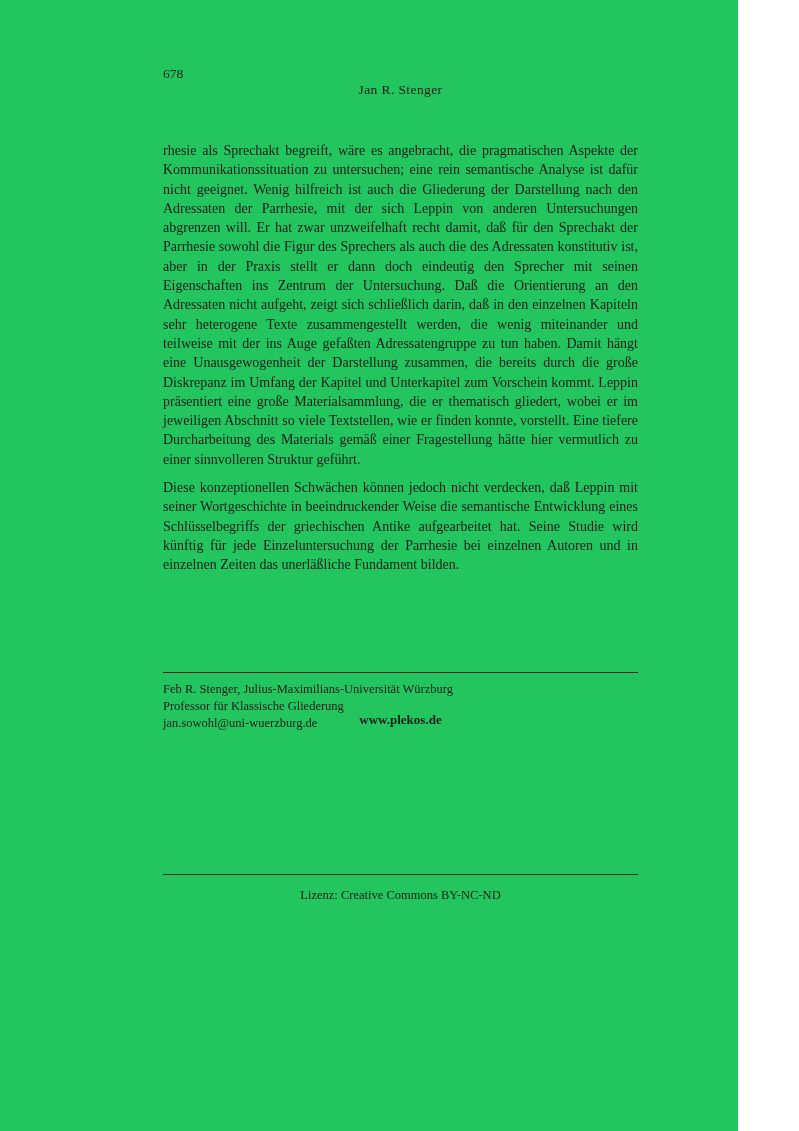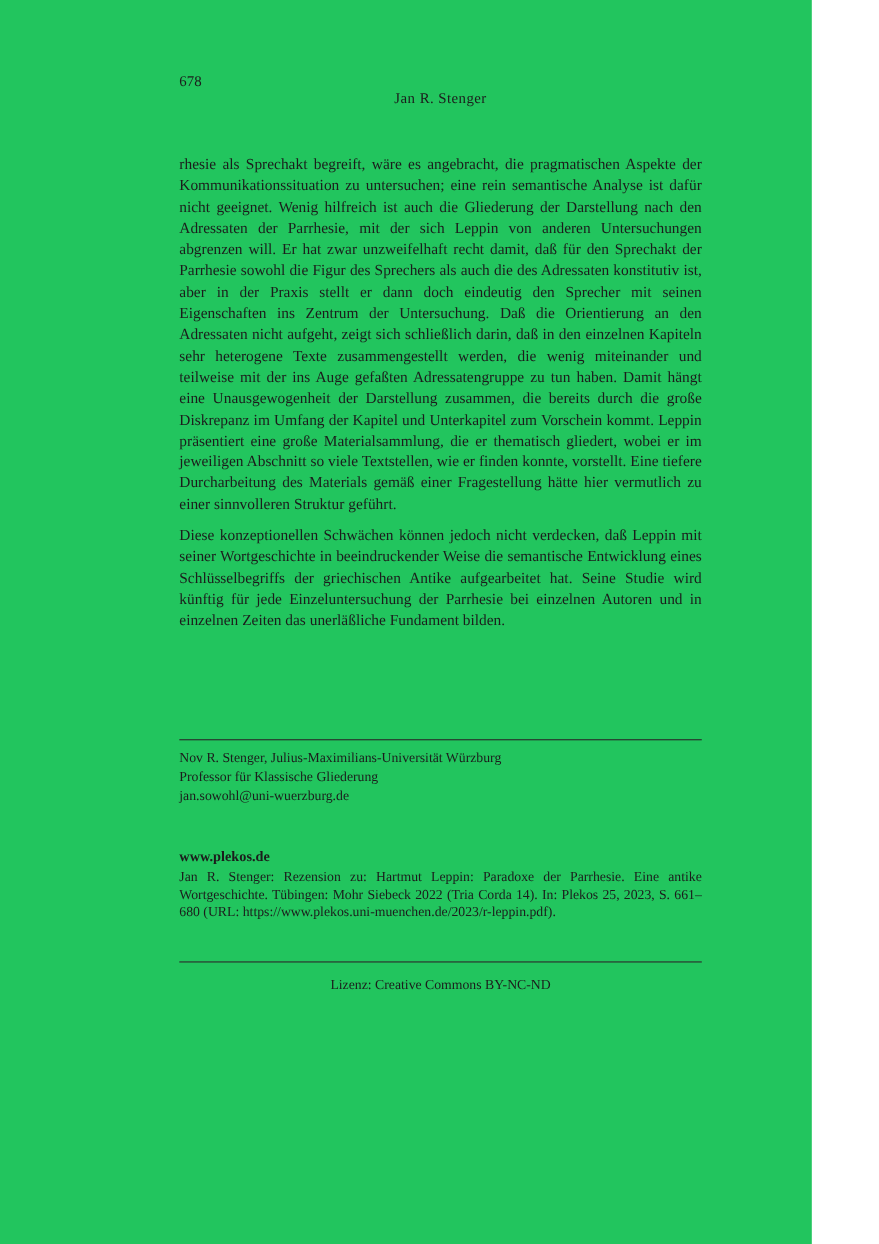--- a/index.html
+++ b/index.html
@@ -64,24 +64,24 @@
   .rule-top { top: 672px; }
   .rule-bottom { top: 874px; }
   
   .affiliation {
     top: 681px;
     font-size: 12.5px;
     line-height: 17px;
     text-align: left;
   }
   .site-title {
-    top: 771px;
+    top: 712px;
     font-size: 13px;
     font-weight: bold;
-    text-align: left;
+    text-align: center;
   }
   .citation-heading {
     top: 771px;
     font-size: 12.5px;
     text-align: center;
   }
   .citation-text {
     top: 789px;
     font-size: 12.5px;
     line-height: 16.2px;
@@ -105,27 +105,26 @@
   </header>
 
   <main class="col body-text">
     <p>rhesie als Sprechakt begreift, wäre es angebracht, die pragmatischen Aspekte der Kommunikationssituation zu untersuchen; eine rein semantische Analyse ist dafür nicht geeignet. Wenig hilfreich ist auch die Gliederung der Darstellung nach den Adressaten der Parrhesie, mit der sich Leppin von anderen Untersuchungen abgrenzen will. Er hat zwar unzweifelhaft recht damit, daß für den Sprechakt der Parrhesie sowohl die Figur des Sprechers als auch die des Adressaten konstitutiv ist, aber in der Praxis stellt er dann doch eindeutig den Sprecher mit seinen Eigenschaften ins Zentrum der Untersuchung. Daß die Orientierung an den Adressaten nicht aufgeht, zeigt sich schließlich darin, daß in den einzelnen Kapiteln sehr heterogene Texte zusammengestellt werden, die wenig miteinander und teilweise mit der ins Auge gefaßten Adressatengruppe zu tun haben. Damit hängt eine Unausgewogenheit der Darstellung zusammen, die bereits durch die große Diskrepanz im Umfang der Kapitel und Unterkapitel zum Vorschein kommt. Leppin präsentiert eine große Materialsammlung, die er thematisch gliedert, wobei er im jeweiligen Abschnitt so viele Textstellen, wie er finden konnte, vorstellt. Eine tiefere Durcharbeitung des Materials gemäß einer Fragestellung hätte hier vermutlich zu einer sinnvolleren Struktur geführt.</p>
     <p>Diese konzeptionellen Schwächen können jedoch nicht verdecken, daß Leppin mit seiner Wortgeschichte in beeindruckender Weise die semantische Entwicklung eines Schlüsselbegriffs der griechischen Antike aufgearbeitet hat. Seine Studie wird künftig für jede Einzeluntersuchung der Parrhesie bei einzelnen Autoren und in einzelnen Zeiten das unerläßliche Fundament bilden.</p>
   </main>
 
   <div class="rule rule-top"></div>
 
   <section class="col affiliation">
-    <div>Nov R. Stenger, Julius-Maximilians-Universität Würzburg</div>
+    <div>Feb R. Stenger, Julius-Maximilians-Universität Würzburg</div>
     <div>Professor für Klassische Gliederung</div>
     <div>jan.sowohl@uni-wuerzburg.de</div>
   </section>
 
   <div class="col site-title">www.plekos.de</div>
 
 
-  <p class="col citation-text">Jan R. Stenger: Rezension zu: Hartmut Leppin: Paradoxe der Parrhesie. Eine antike Wortgeschichte. Tübingen: Mohr Siebeck 2022 (Tria Corda 14). In: Plekos 25, 2023, S. 661–680 (URL: https://www.plekos.uni-muenchen.de/2023/r-leppin.pdf).</p>
 
   <div class="col license-line">Lizenz: Creative Commons BY-NC-ND</div>
 
   <div class="rule rule-bottom"></div>
 
 </div>
 
 </body></html>

